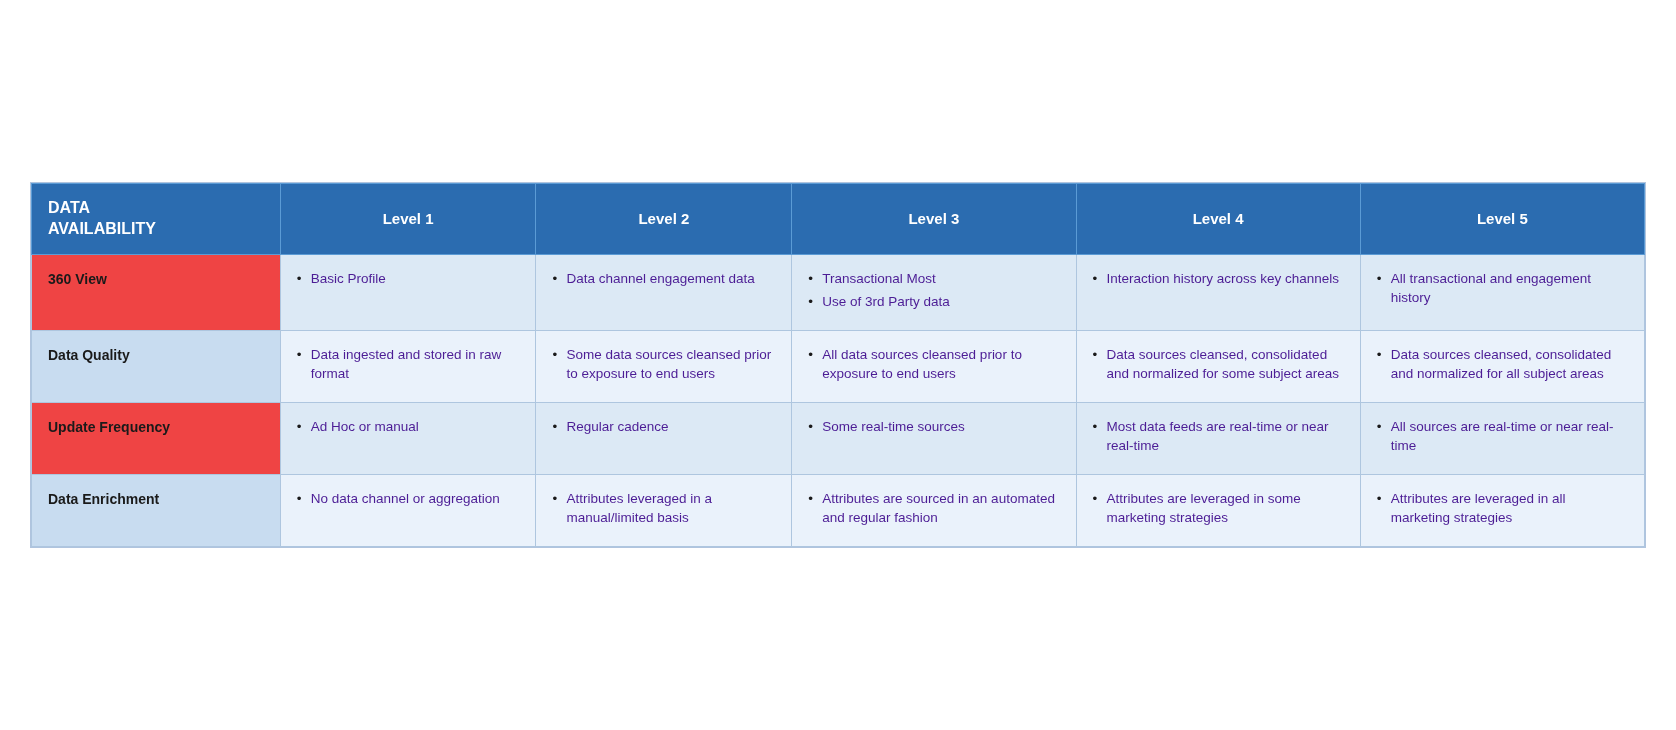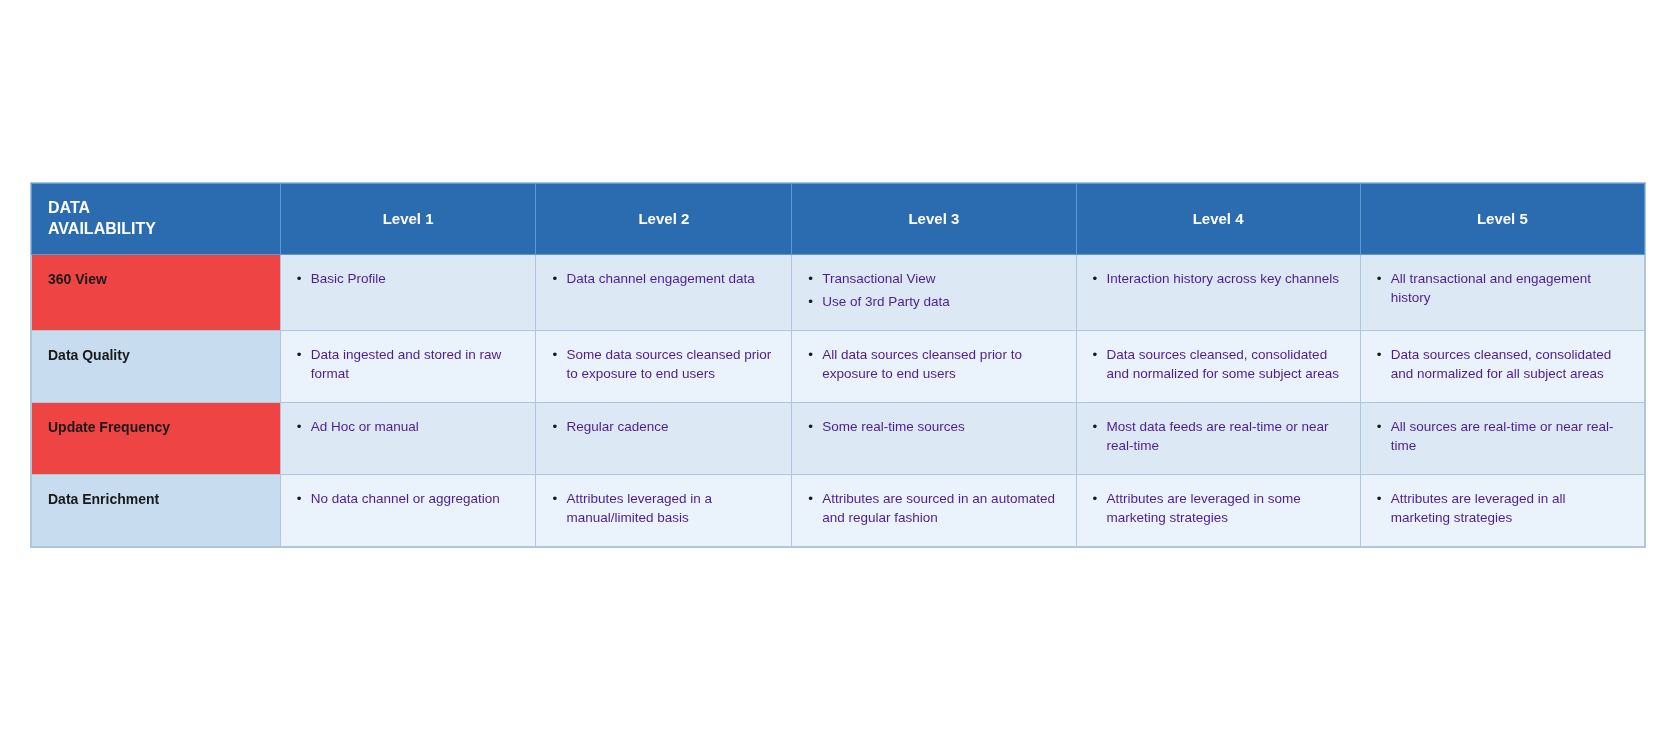--- a/index.html
+++ b/index.html
@@ -132,21 +132,21 @@
               <li>Basic Profile</li>
             </ul>
           </td>
           <td>
             <ul class="bullet-list">
               <li>Data channel engagement data</li>
             </ul>
           </td>
           <td>
             <ul class="bullet-list">
-              <li>Transactional View</li>
+              <li>Transactional Most</li>
               <li>Use of 3rd Party data</li>
             </ul>
           </td>
           <td>
             <ul class="bullet-list">
               <li>Interaction history across key channels</li>
             </ul>
           </td>
           <td>
             <ul class="bullet-list">

